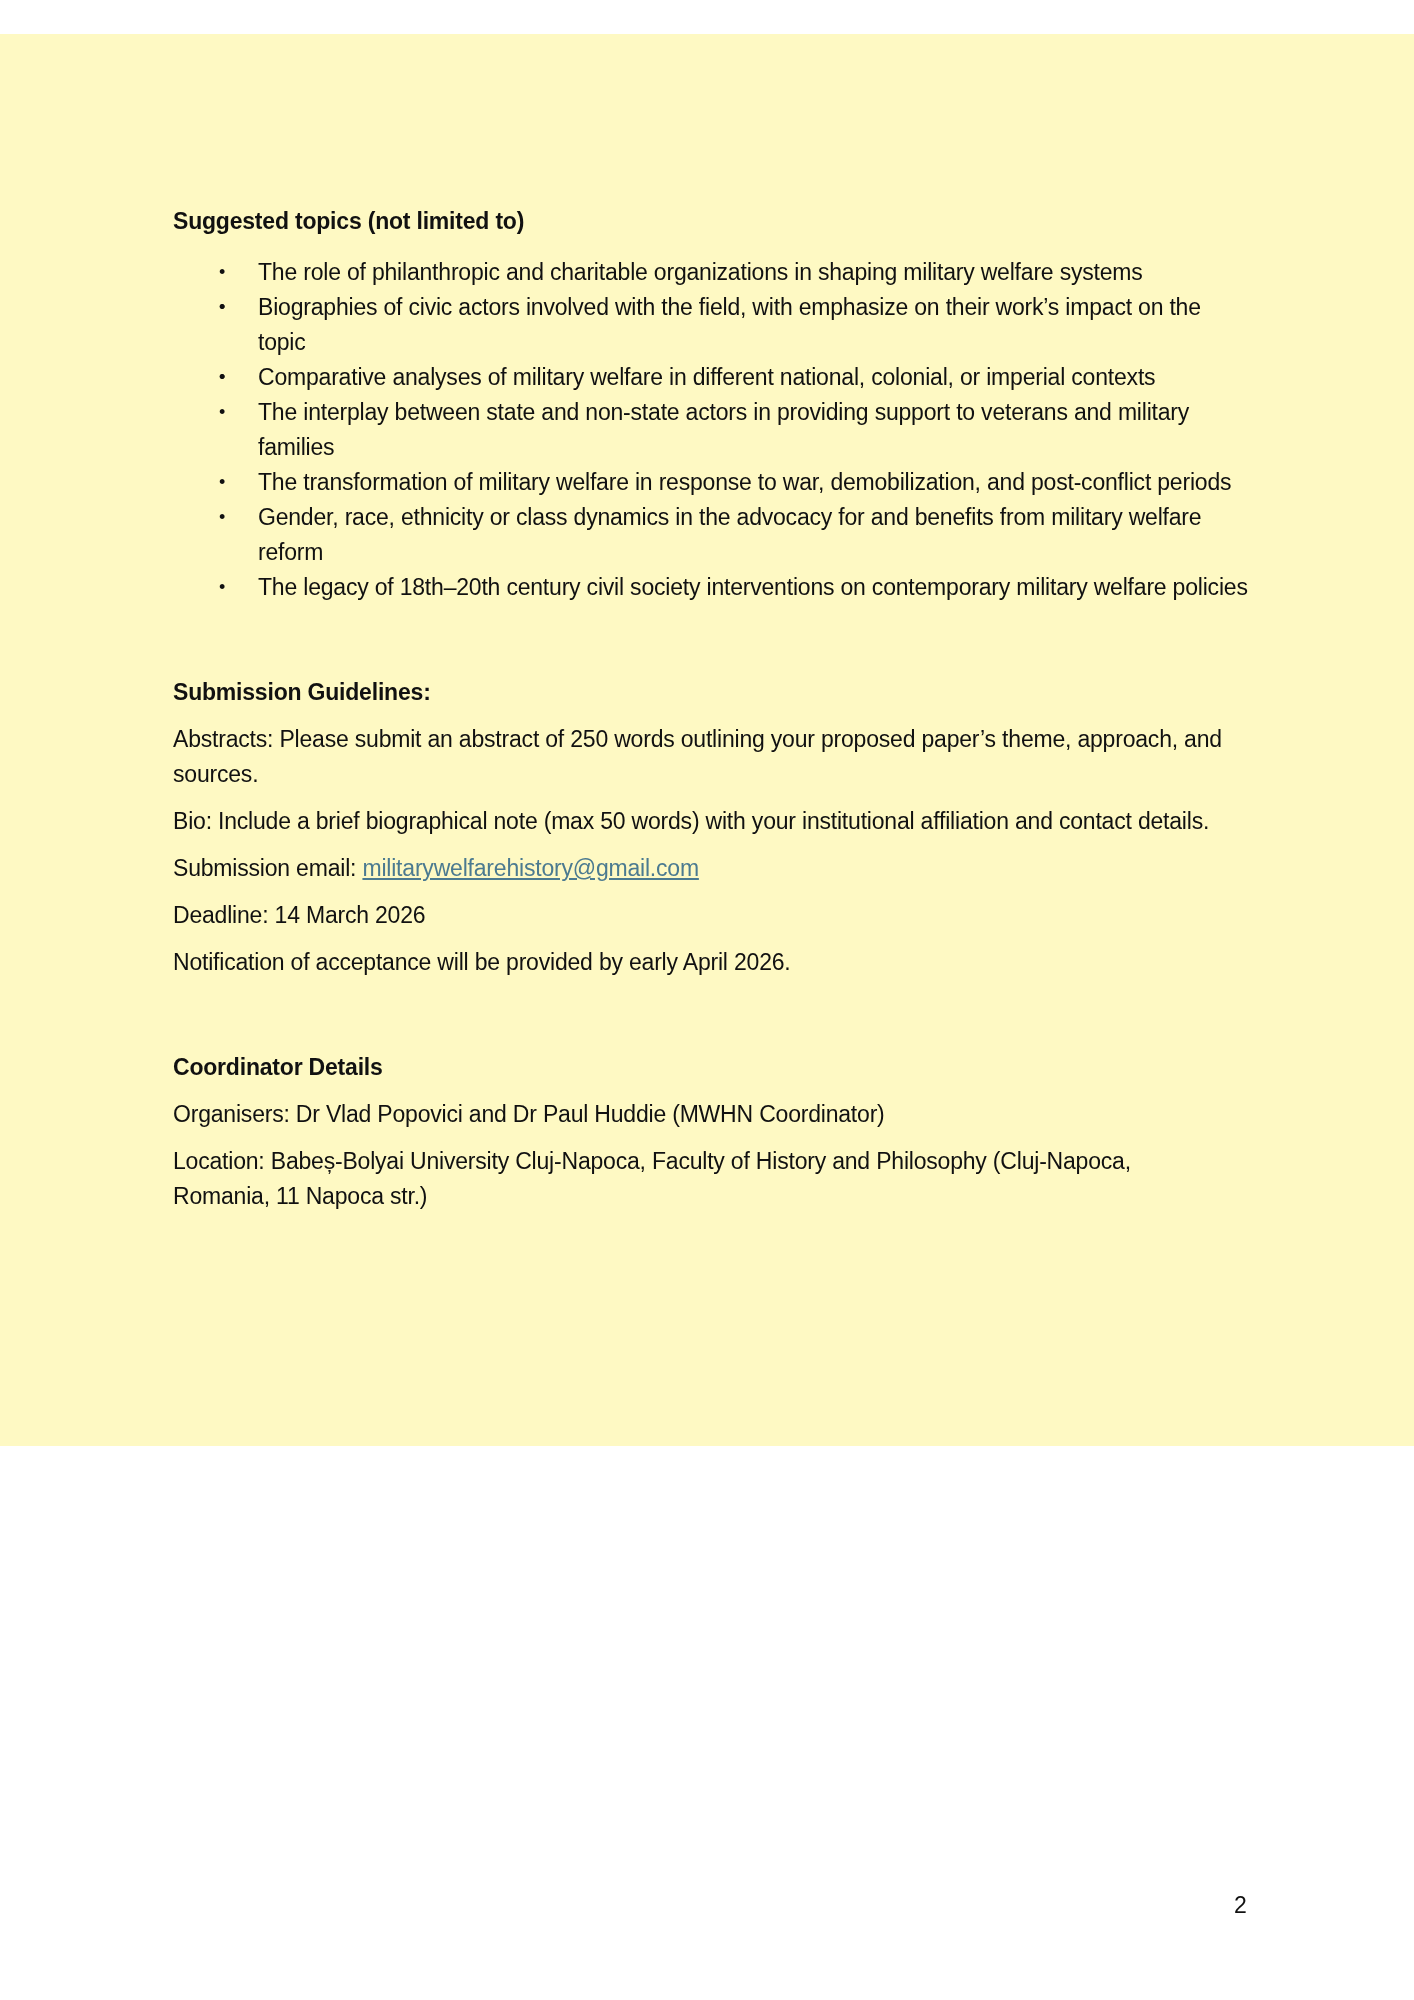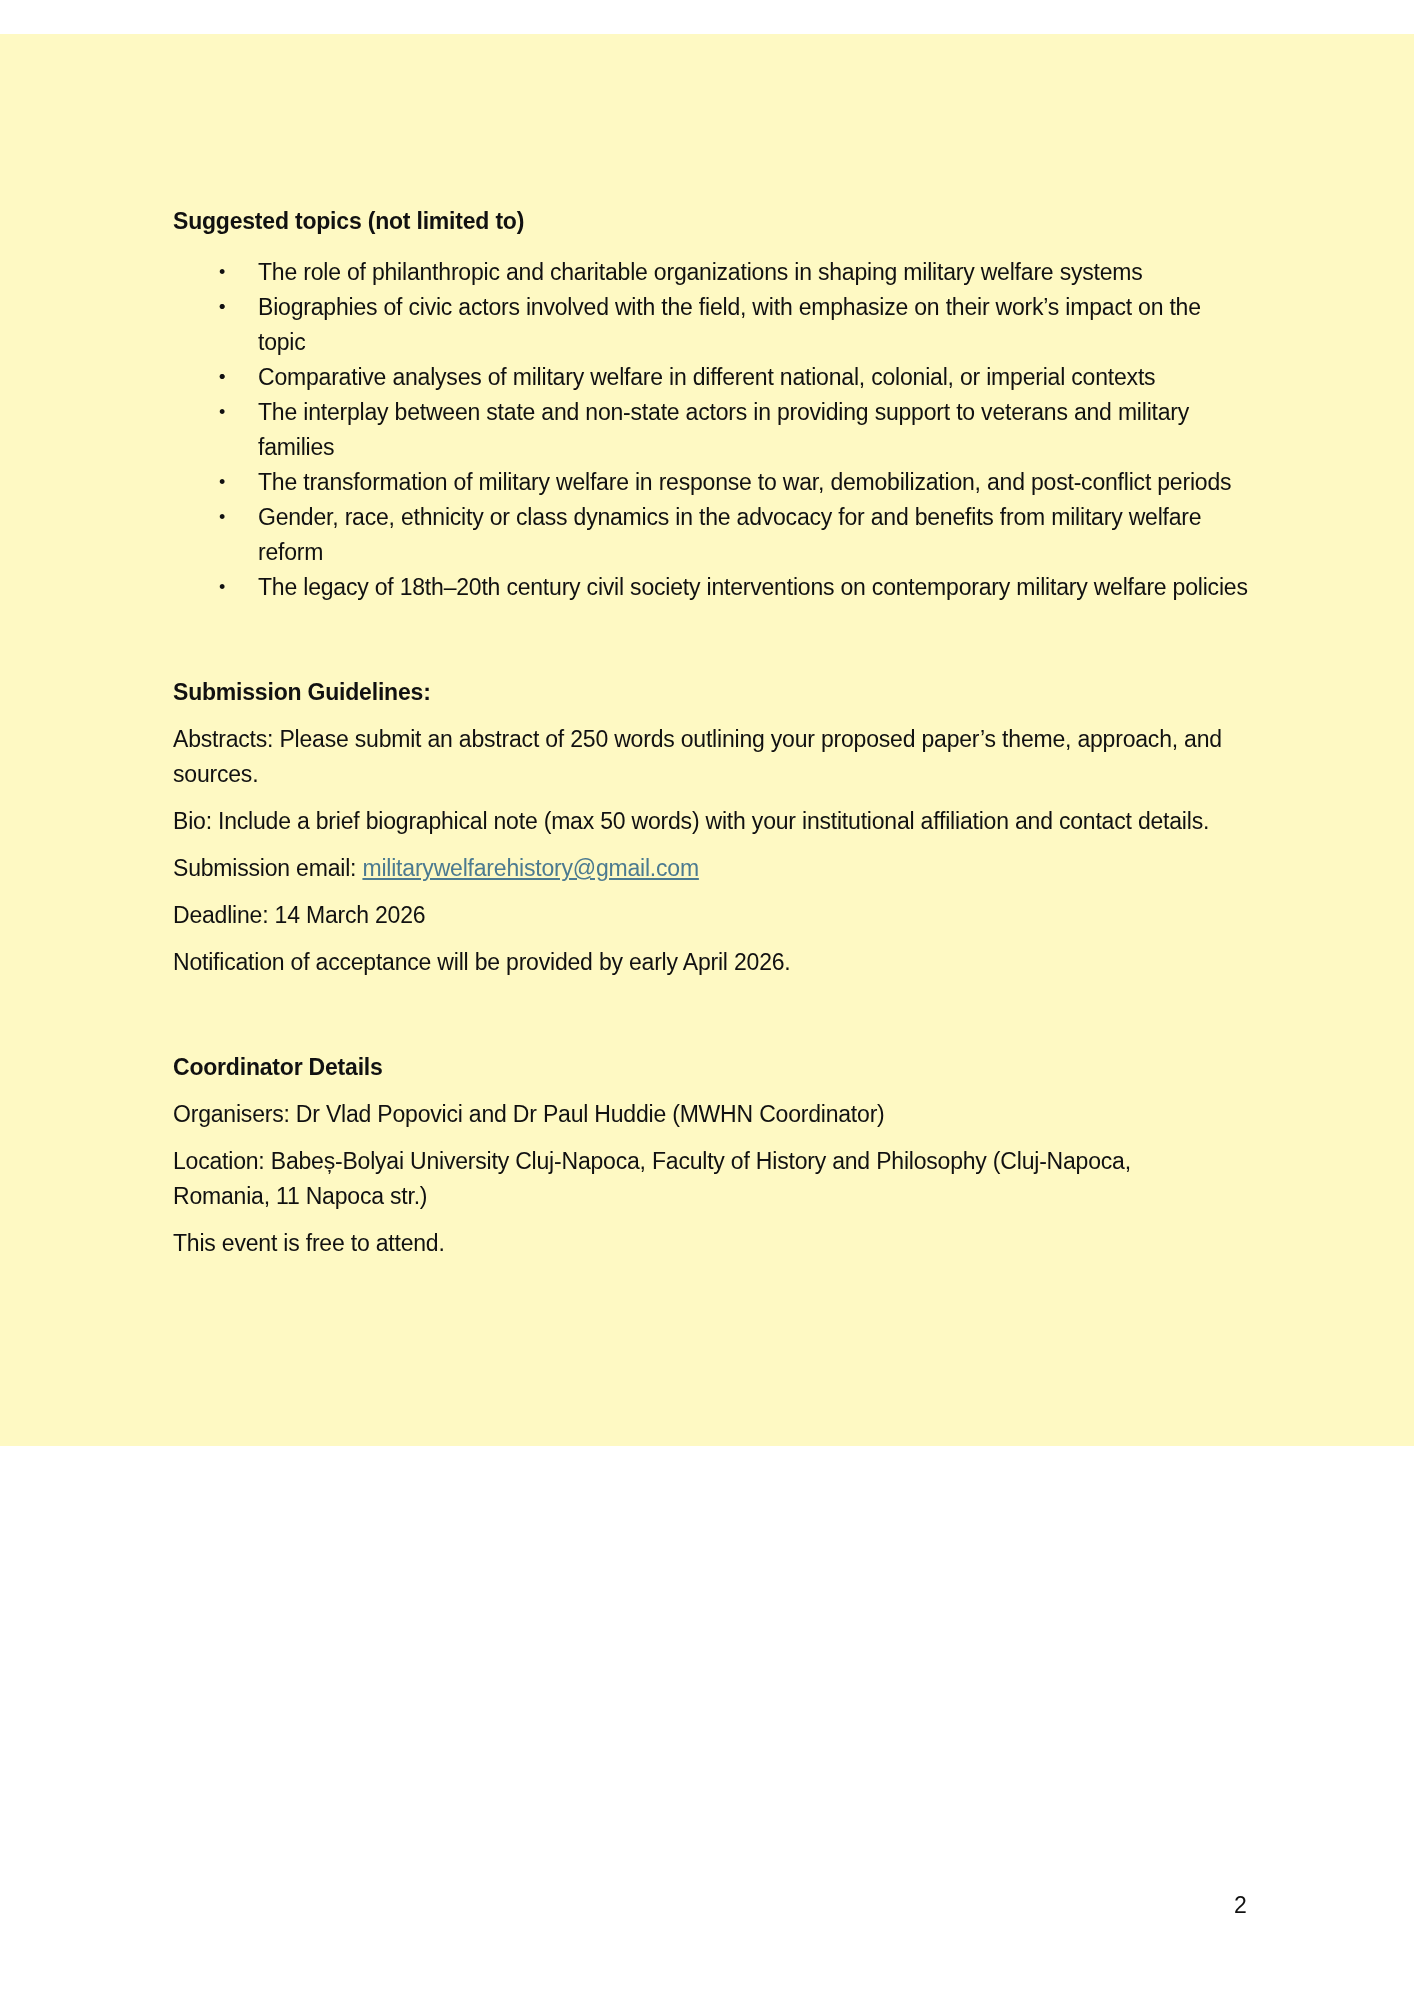--- a/index.html
+++ b/index.html
@@ -102,19 +102,18 @@
       <p class="para">Bio: Include a brief biographical note (max 50 words) with your institutional affiliation and contact details.</p>
       <p class="para"><span>Submission email: </span><a class="email-link">militarywelfarehistory@gmail.com</a></p>
       <p class="para">Deadline: 14 March 2026</p>
       <p class="para">Notification of acceptance will be provided by early April 2026.</p>
     </section>
 
     <section class="conf">
       <p class="heading">Coordinator Details</p>
       <p class="para">Organisers: Dr Vlad Popovici and Dr Paul Huddie (MWHN Coordinator)</p>
       <p class="para">Location: Babeș-Bolyai University Cluj-Napoca, Faculty of History and Philosophy (Cluj-Napoca, Romania, 11 Napoca str.)</p>
-      <p class="para">This event is free to attend.</p>
     </section>
 
   </div>
 
   <div class="page-number">2</div>
 </div>
 
 </body></html>

